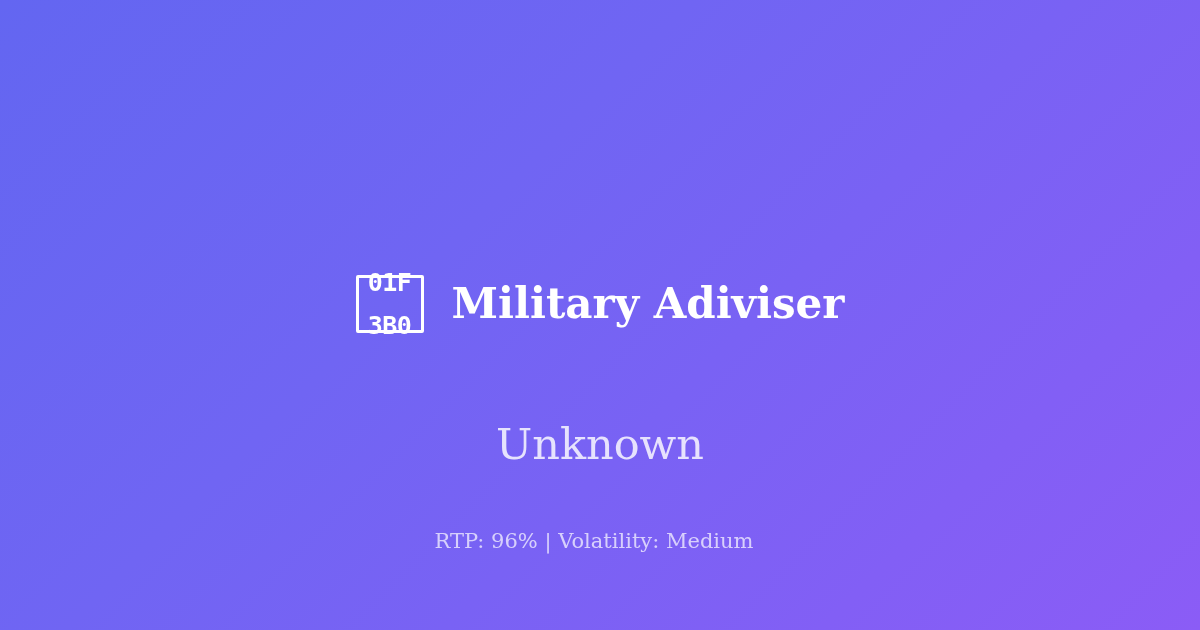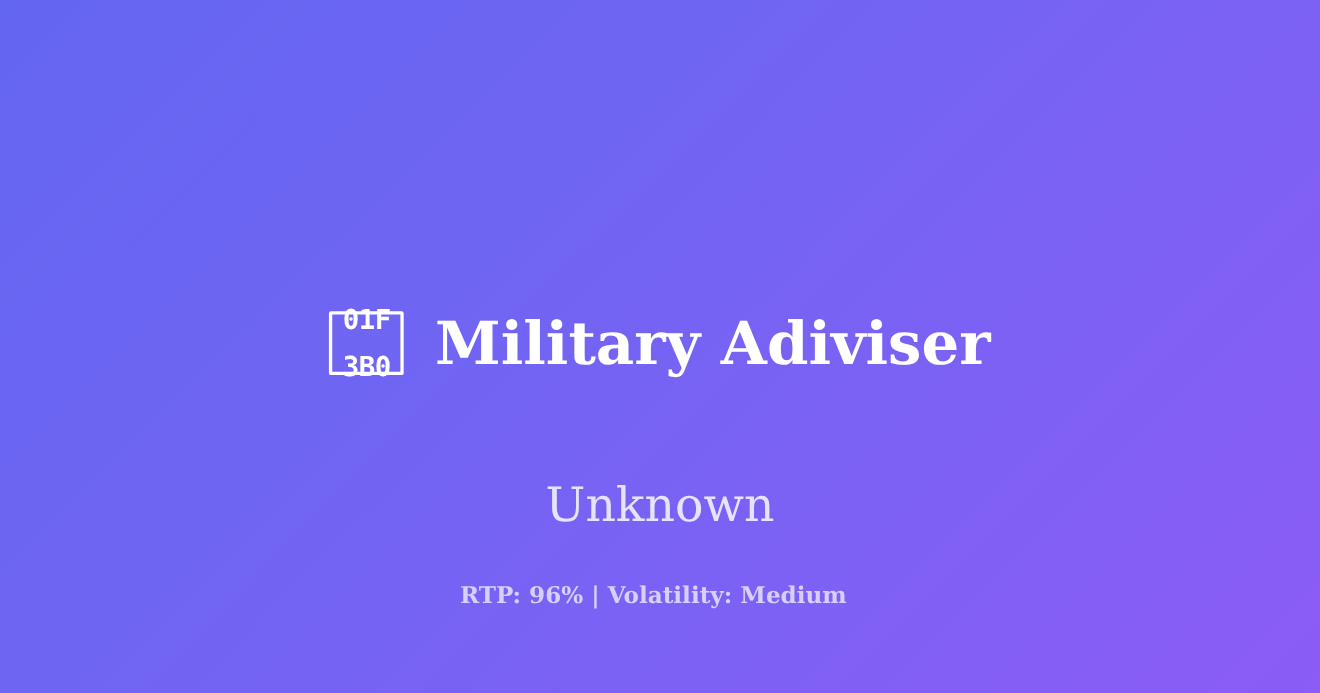--- a/index.html
+++ b/index.html
@@ -74,21 +74,21 @@
     font-weight: 700;
     color: #ffffff;
     letter-spacing: -0.5px;
     white-space: nowrap;
   }
 
   
   .title {
     font-family: "DejaVu Serif", "Liberation Serif", serif;
     font-weight: 700;
-    font-size: 54px;
+    font-size: 42px;
     line-height: 80px;
     color: #ffffff;
     white-space: nowrap;
     letter-spacing: 0px;
   }
 
   
   .subtitle {
     margin-top: 50px;
     font-family: "DejaVu Serif", "Liberation Serif", serif;
@@ -101,21 +101,21 @@
   }
 
   
   .footer-meta {
     position: absolute;
     left: 0;
     right: 12px;
     top: 527px;
     text-align: center;
     font-family: "DejaVu Serif", "Liberation Serif", serif;
-    font-weight: 700;
+    font-weight: 400;
     font-size: 21px;
     line-height: 28px;
     color: rgba(255, 255, 255, 0.70);
     white-space: nowrap;
   }
 </style>
 </head>
 <body>
 
 <div class="og-card">

